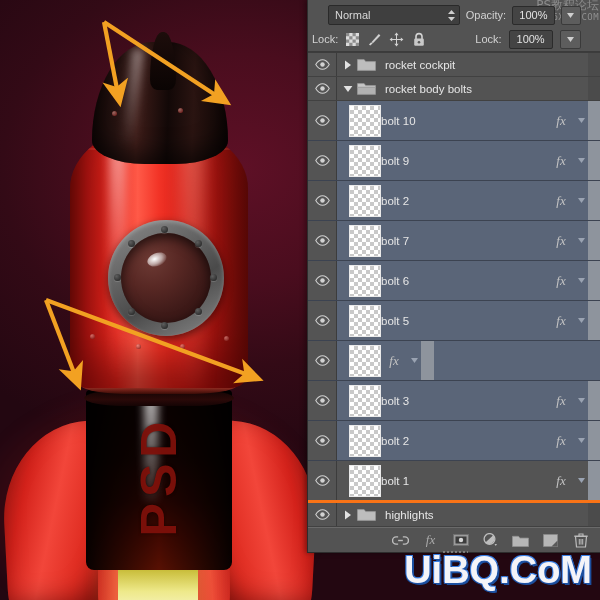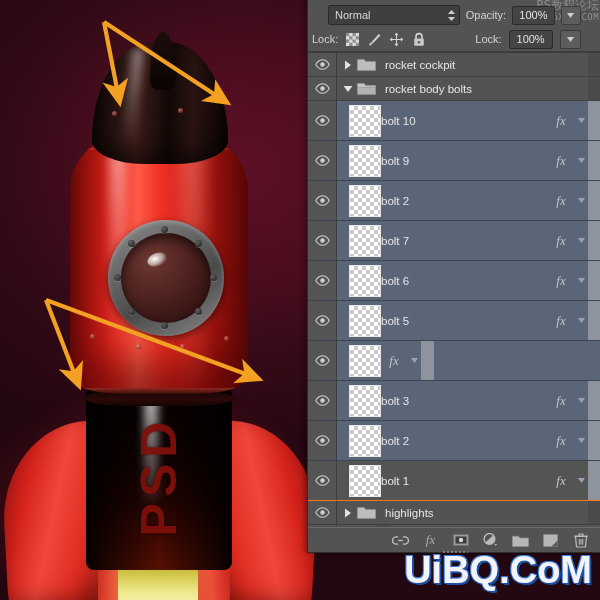--- a/index.html
+++ b/index.html
@@ -221,21 +221,21 @@
   .layer-list{
     flex:1 1 auto;overflow:hidden;position:relative;background:#be185d;
     border-top:1px solid #3c3c3c;
   }
   .layer-row{
     display:flex;align-items:center;height:39px;
     border-bottom:1px solid #3c4351;position:relative;
   }
   .layer-row.group{height:23px;background:#535353;border-bottom:1px solid #414141;}
   .layer-row.selected{background:#5a6578;}
-  .layer-row.unselected{background:#545454;border-bottom:1px solid #f97316;}
+  .layer-row.unselected{background:#545454;border-bottom:3px solid #f97316;}
   .eye-cell{
     width:28px;height:100%;display:flex;align-items:center;justify-content:center;
     background:#545454;border-right:1px solid #3c3c3c;flex:0 0 28px;
   }
   .layer-row.selected .eye-cell{background:#545454;}
   .tri{width:14px;flex:0 0 14px;display:flex;align-items:center;justify-content:center;margin-left:4px;}
   .folder{width:20px;flex:0 0 20px;display:flex;align-items:center;justify-content:center;margin-left:1px;}
   .thumb{
     width:32px;height:32px;flex:0 0 32px;margin-left:12px;
     border:1px solid #e9e9e9;box-sizing:border-box;

